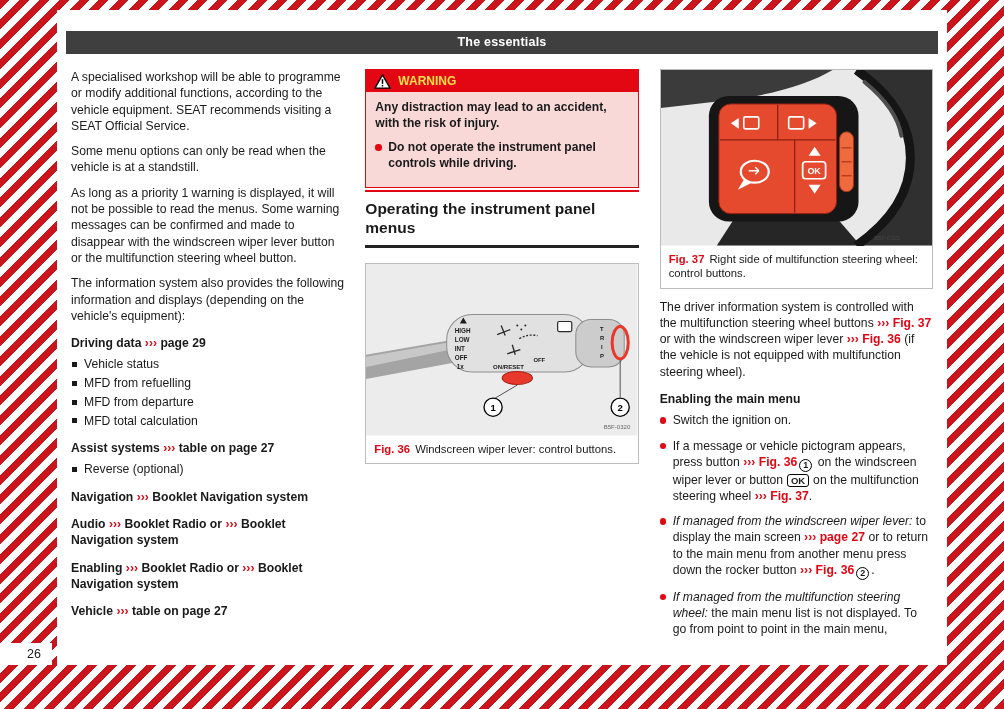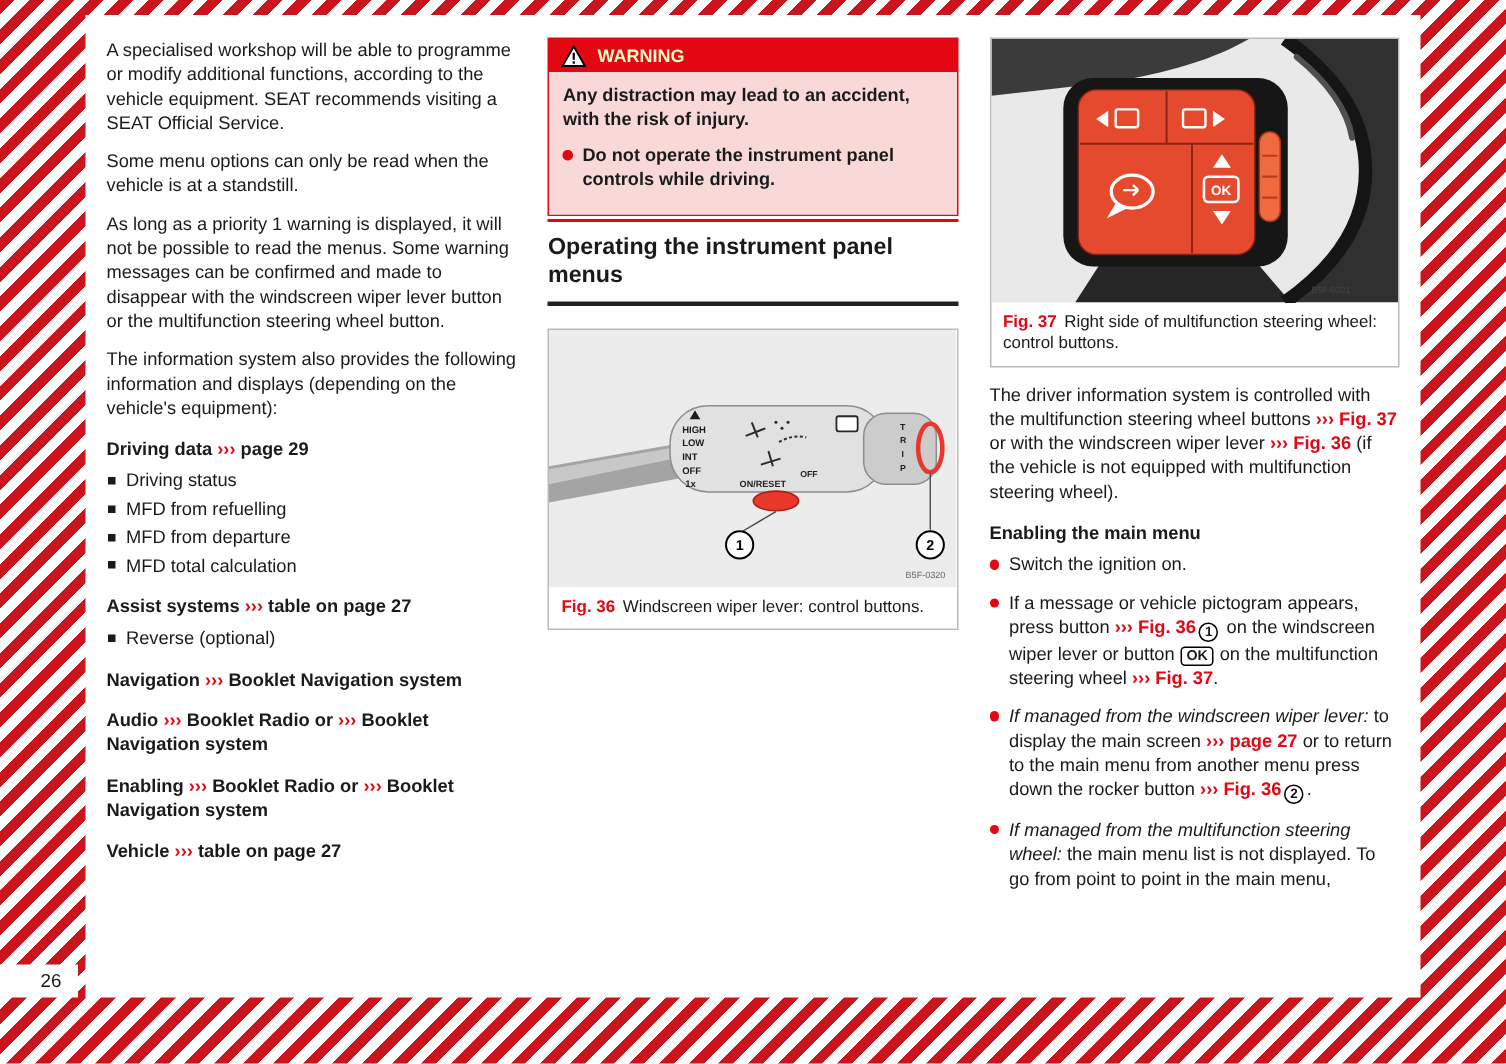--- a/index.html
+++ b/index.html
@@ -24,53 +24,56 @@
   ul.sq li::before{ content:""; position:absolute; left:1px; top:5.5px; width:5px; height:5px; background:#1a1a1a; }
   ul.dot li{ position:relative; padding-left:13px; margin:0 0 9px; }
   ul.dot li::before{ content:""; position:absolute; left:0; top:5px; width:6.5px; height:6.5px; border-radius:50%; background:var(--red); }
   .cnum{ display:inline-flex; align-items:center; justify-content:center; width:13px; height:13px;
          border:1.2px solid #000; border-radius:50%; font-size:9px; font-weight:bold;
          background:#fff; vertical-align:-2px; margin:0 2px; }
   .okbox{ display:inline-block; border:1.2px solid #000; border-radius:3px; padding:0 2.5px;
           font-size:9.5px; font-weight:bold; line-height:11.5px; background:#fff; margin:0 1px; }
   .warn{ border:1px solid var(--red); }
   .warn-head{ display:flex; align-items:center; gap:7px; background:var(--red); padding:3px 8px; }
-  .warn-title{ font-weight:bold; font-size:12px; color:#fef9c3; }
+  .warn-title{ font-weight:bold; font-size:12px; color:#fde047; }
   .warn-body{ background:#f9d9d8; padding:8px 9px 4px; font-weight:bold; font-size:12.1px; line-height:15.8px; }
   .warn-body p{ margin:0 0 8px; }
   .warn-body ul.dot li{ margin-bottom:12px; }
   .warn-body ul.dot li::before{ top:4.5px; }
   .section{ border-top:2px solid var(--red); margin-top:2px; padding-top:7px; }
   .section h2{ font-size:15.5px; line-height:19px; font-weight:bold; margin:0; padding:0 0 8px; border-bottom:3.5px solid #222; }
   .figure{ border:1px solid #bcbcbc; margin-top:15px; margin-bottom:10px; background:#fff; }
   .col > .figure:first-child{ margin-top:0; }
   .fig-img{ display:block; width:100%; }
   .figcap{ padding:6px 8px 7px; font-size:11.3px; line-height:14.5px; }
   .figcap .red{ margin-right:5px; }
   .svgl{ font-family:"Liberation Sans",sans-serif; font-weight:bold; fill:#1c1c1c; }
   .pagenum{ position:absolute; left:0; top:643px; width:52px; height:22px; background:#fff;
             font-size:12.5px; line-height:22px; padding-left:27px; }
 </style>
 </head>
 <body>
 
 <div class="page">
 
+  <div class="titlebar">
+    <span>The essentials</span>
+  </div>
 
   <div class="cols">
 
     <div class="col">
       <p>A specialised workshop will be able to programme or modify additional functions, according to the vehicle equipment. SEAT recommends visiting a SEAT Official Service.</p>
       <p>Some menu options can only be read when the vehicle is at a standstill.</p>
       <p>As long as a priority 1 warning is displayed, it will not be possible to read the menus. Some warning messages can be confirmed and made to disappear with the windscreen wiper lever button or the multifunction steering wheel button.</p>
       <p>The information system also provides the following information and displays (depending on the vehicle's equipment):</p>
 
       <p class="bh"><span>Driving data </span><span class="red">›››</span><span> page 29</span></p>
       <ul class="sq">
-        <li>Driving status</li>
+        <li>Vehicle status</li>
         <li>MFD from refuelling</li>
         <li>MFD from departure</li>
         <li>MFD total calculation</li>
       </ul>
 
       <p class="bh"><span>Assist systems </span><span class="red">›››</span><span> table on page 27</span></p>
       <ul class="sq">
         <li>Reverse (optional)</li>
       </ul>
 

